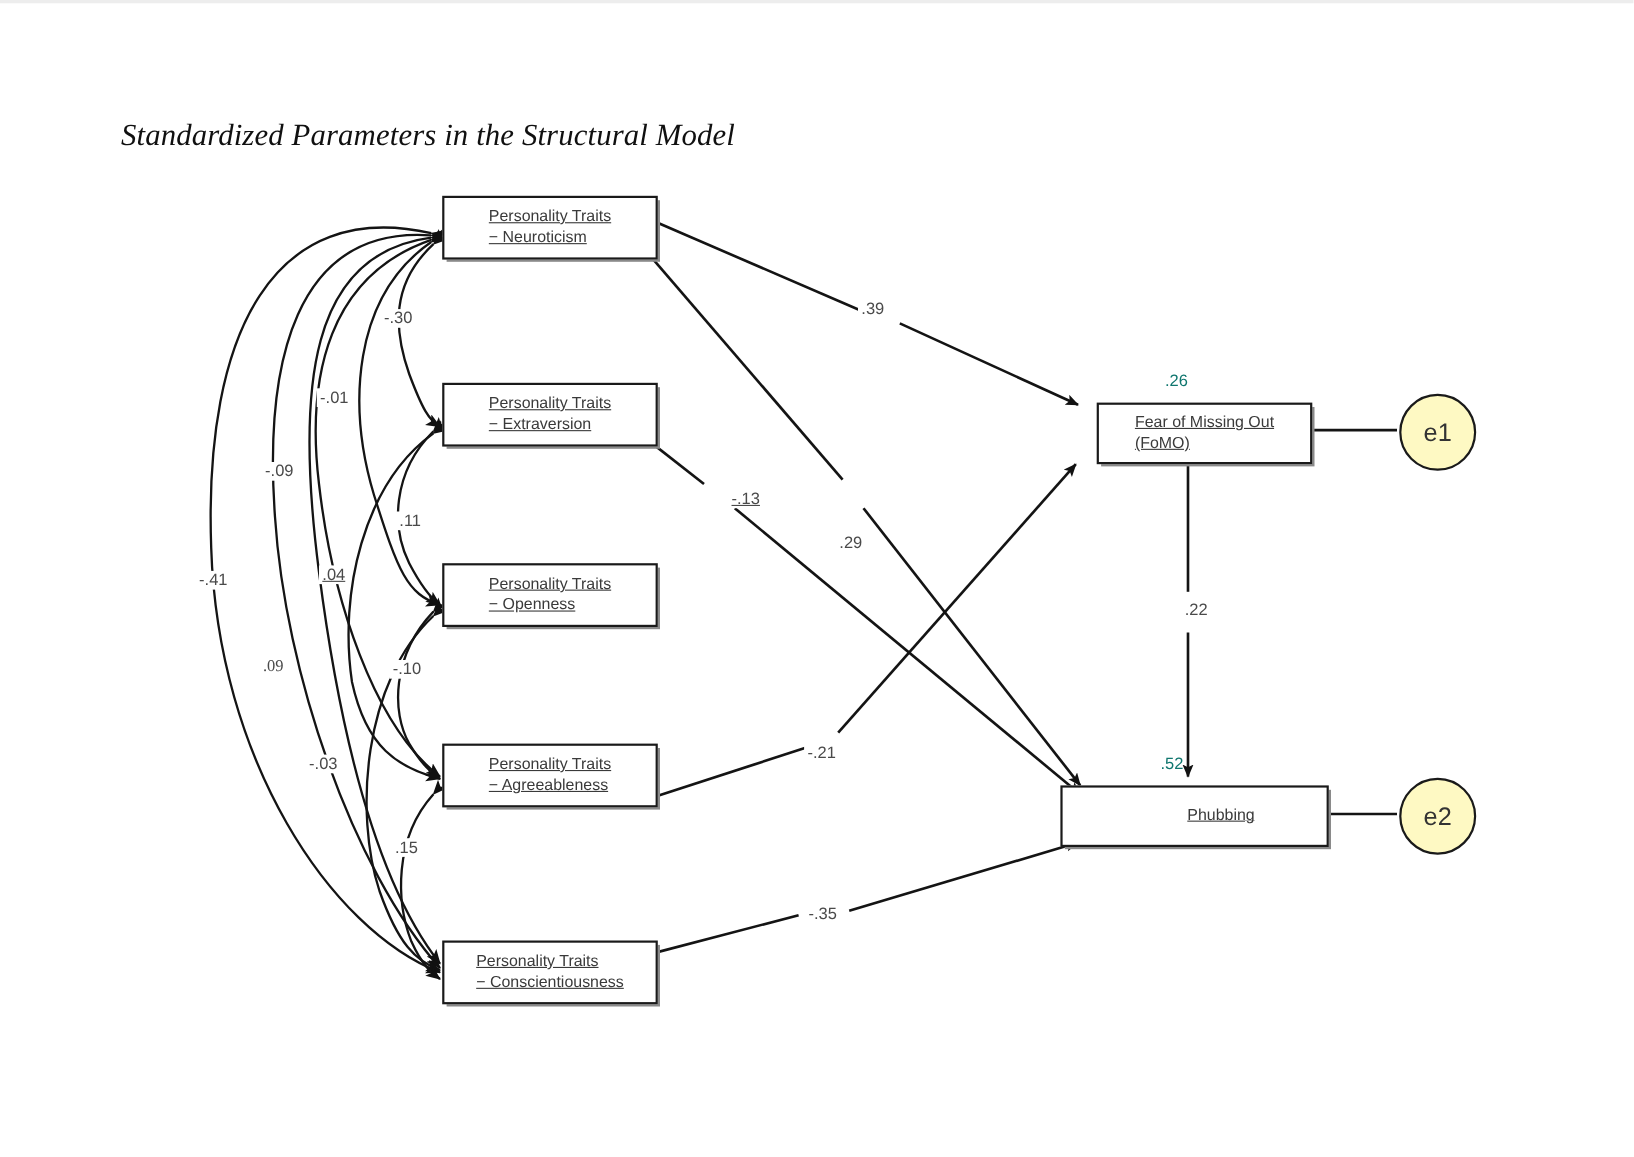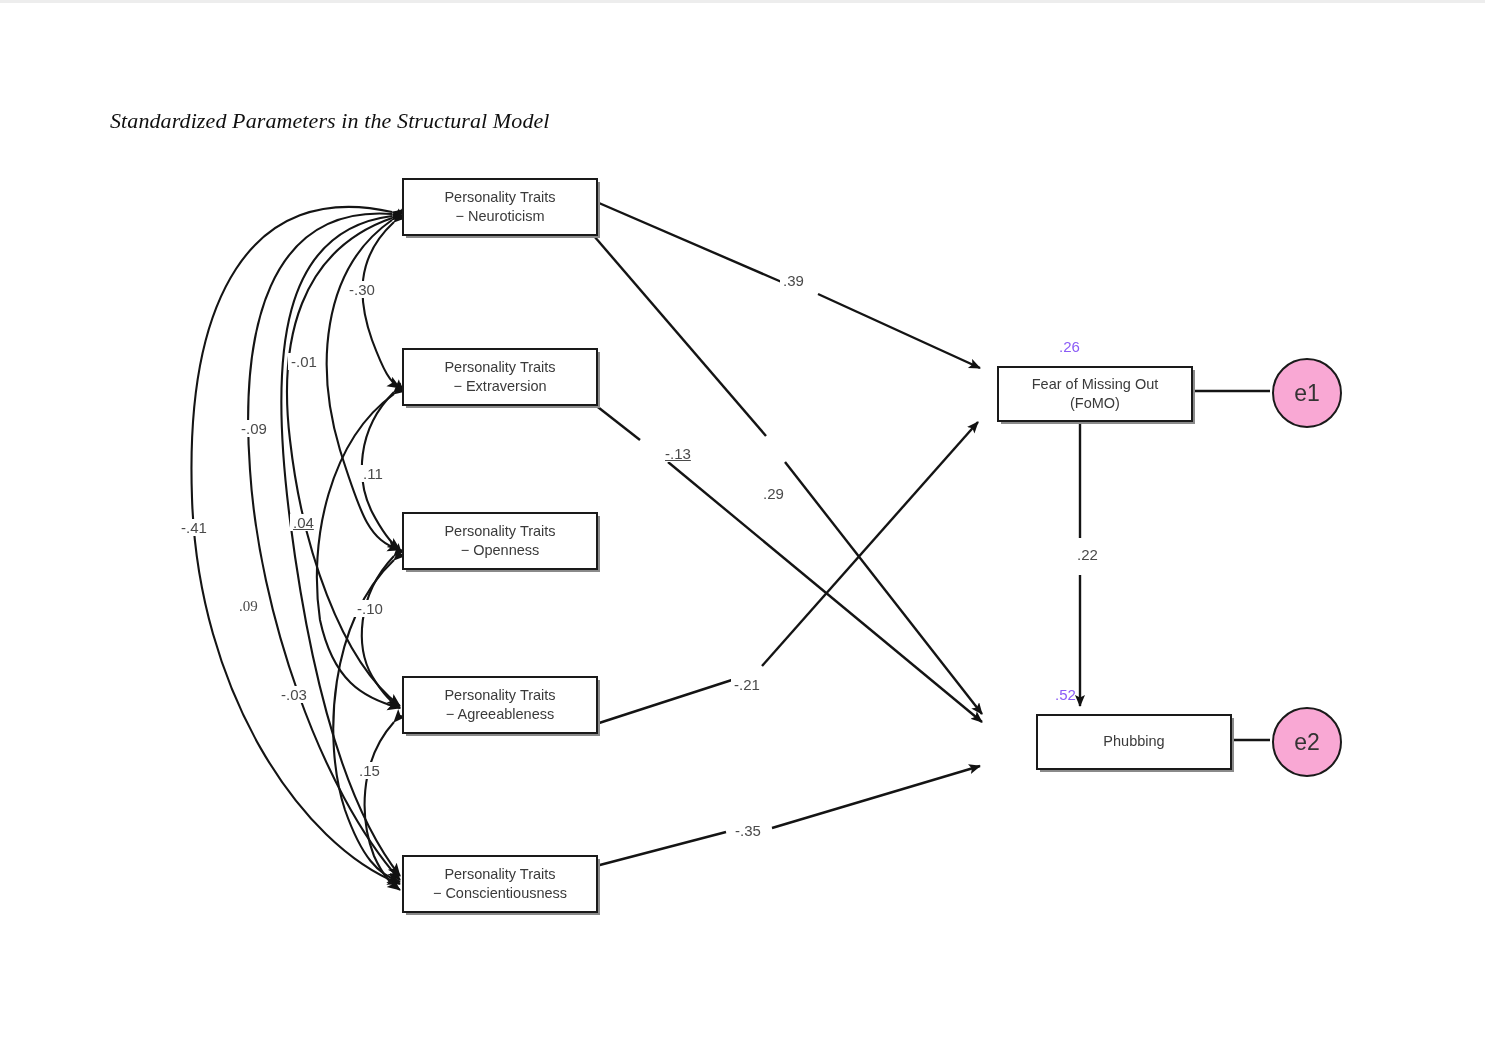--- a/index.html
+++ b/index.html
@@ -1,33 +1,33 @@
 <!DOCTYPE html>
 <html><head>
 <meta charset="utf-8">
 <style>
   html,body{margin:0;padding:0;background:#ffffff;}
   body{width:1485px;height:1052px;position:relative;overflow:hidden;
        font-family:"Liberation Sans",sans-serif;color:#222;}
   #top-rule{position:absolute;left:0;top:0;width:1485px;height:3px;background:#ededed;}
   #fig-title{position:absolute;left:110px;top:108px;
-       font-family:"Liberation Serif",serif;font-style:italic;font-size:22px;
+       font-family:"Liberation Serif",serif;font-style:italic;font-size:28px;
        color:#101010;letter-spacing:.1px;white-space:nowrap;}
   #canvas{position:absolute;left:0;top:0;width:1485px;height:1052px;}
   .node-box{position:absolute;background:#ffffff;border:2px solid #1a1a1a;
        box-shadow:3px 3px 0 -1px #8a8a8a;display:flex;align-items:center;
-       justify-content:center;text-align:center;line-height:1.32;
-       font-size:14.5px;color:#3a3a3a;z-index:5;}
+       justify-content:center;text-align:left;line-height:1.32;
+       font-size:14.5px;color:#3a3a3a;z-index:5;text-decoration:underline;}
   .node-box .ln{display:block;}
   .err-circle{position:absolute;border:2px solid #1a1a1a;border-radius:50%;
-       background:#f9a8d4;display:flex;align-items:center;justify-content:center;
+       background:#fef9c3;display:flex;align-items:center;justify-content:center;
        font-size:23px;color:#333;z-index:5;}
   .edge-label{position:absolute;font-size:15px;color:#4a4a4a;
        background:#ffffff;padding:0 3px;z-index:6;white-space:nowrap;}
-  .r2-label{position:absolute;font-size:15px;color:#8b5cf6;z-index:6;text-align:right;}
+  .r2-label{position:absolute;font-size:15px;color:#0f766e;z-index:6;text-align:right;}
 </style>
 </head>
 <body>
 
 <div id="top-rule"></div>
 
 <div id="fig-title">Standardized Parameters in the Structural Model</div>
 
 <svg id="canvas" viewBox="0 0 1485 1052" xmlns="http://www.w3.org/2000/svg">
   <defs>
@@ -115,21 +115,21 @@
   </span>
 </div>
 
 <div class="node-box" style="left:984px;top:366px;width:192px;height:52px;margin-left:13px;">
   <span>
     <span class="ln">Fear of Missing Out</span>
     <span class="ln">(FoMO)</span>
   </span>
 </div>
 
-<div class="node-box" style="left:1036px;top:714px;width:192px;height:52px;">
+<div class="node-box" style="left:964px;top:714px;width:192px;height:52px;padding-left:48px;">
   <span>
     <span class="ln">Phubbing</span>
   </span>
 </div>
 
 <div class="err-circle" style="left:1272px;top:358px;width:66px;height:66px;">
   <span>e1</span>
 </div>
 
 <div class="err-circle" style="left:1272px;top:707px;width:66px;height:66px;">

